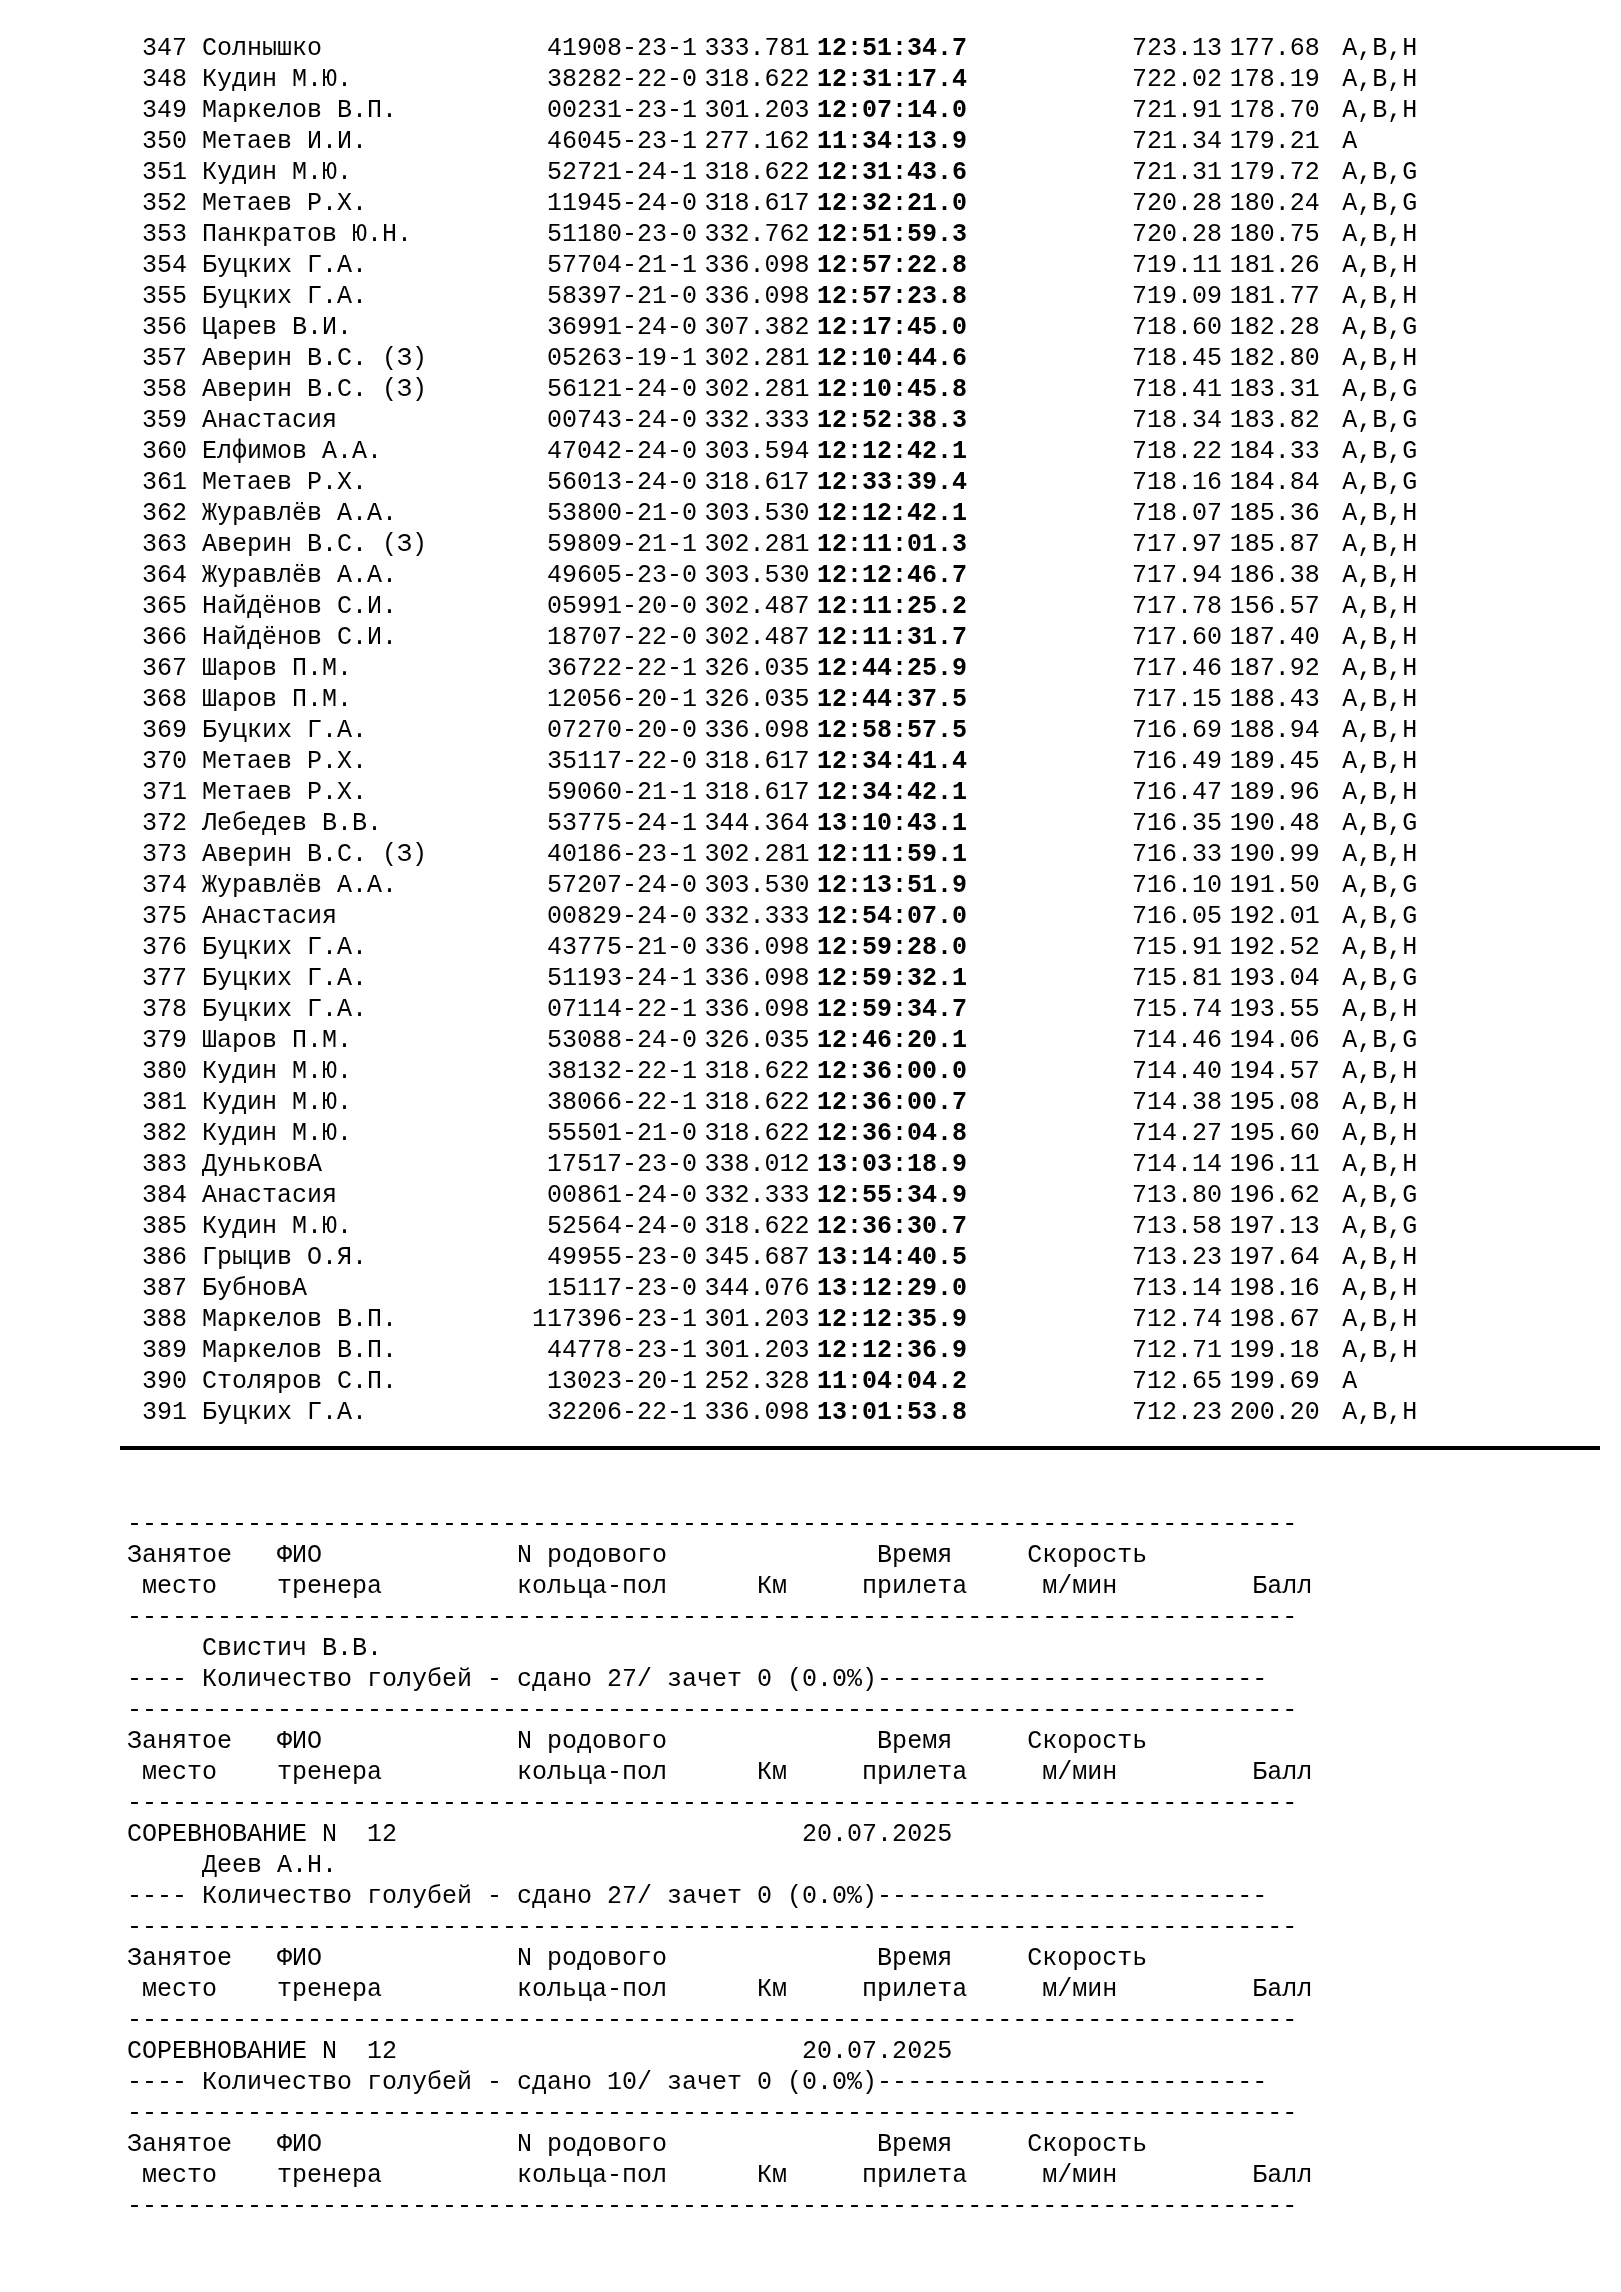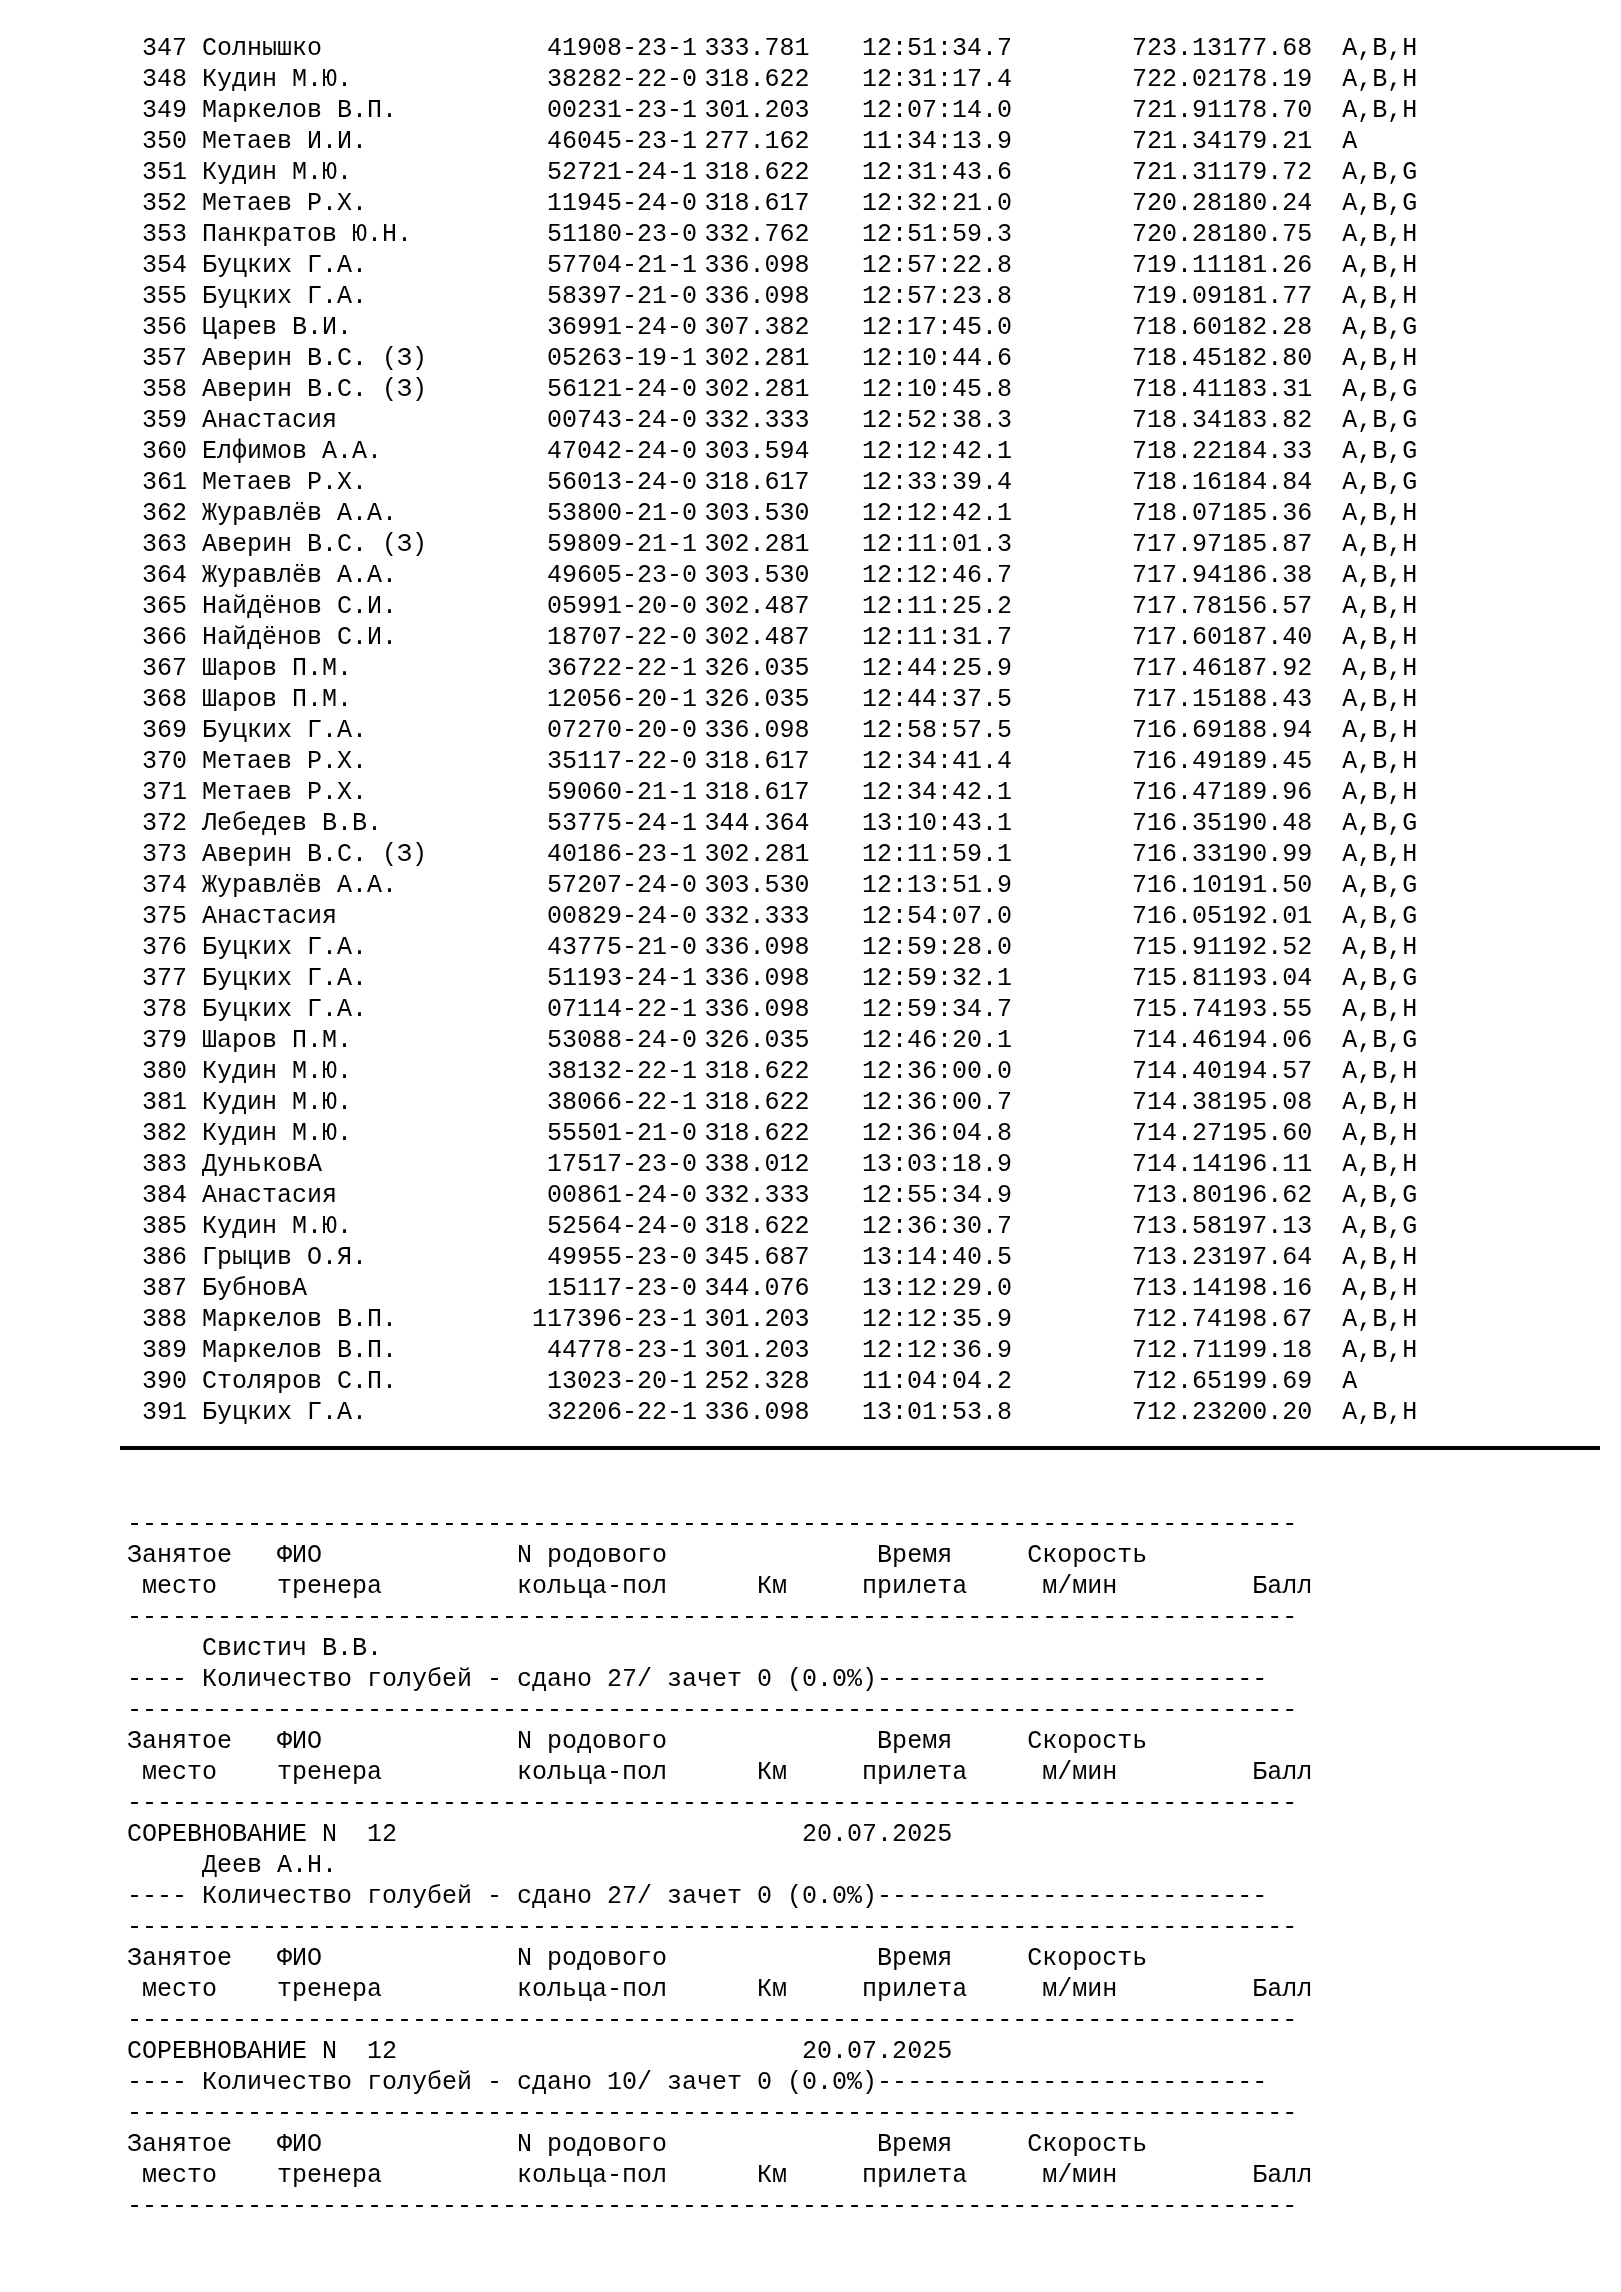--- a/index.html
+++ b/index.html
@@ -23,23 +23,23 @@
     display: flex;
     height: 31px;
     line-height: 31px;
     white-space: pre;
   }
   .c { display: block; box-sizing: border-box; }
   .c.rank  { width: 4ch;  text-align: right; }
   .c.name  { width: 23ch; text-align: left; padding-left: 1ch; }
   .c.ring  { width: 11ch; text-align: right; }
   .c.km    { width: 8ch;  text-align: center; }
-  .c.time  { width: 16ch; text-align: center; }
+  .c.time  { width: 16ch; text-align: left; font-weight: bold; }
   .c.speed { width: 11ch; text-align: right; }
-  .c.score { width: 7ch;  text-align: left; }
+  .c.score { width: 7ch;  text-align: center; }
   .c.cats  { width: 7ch;  text-align: left; padding-left: 1ch; }
   .thick-rule {
     margin-left: 120px;
     margin-top: 17.6px;
     width: 1480px;
     height: 4.9px;
     background: #000000;
   }
   .footer {
     margin-top: 59px;

